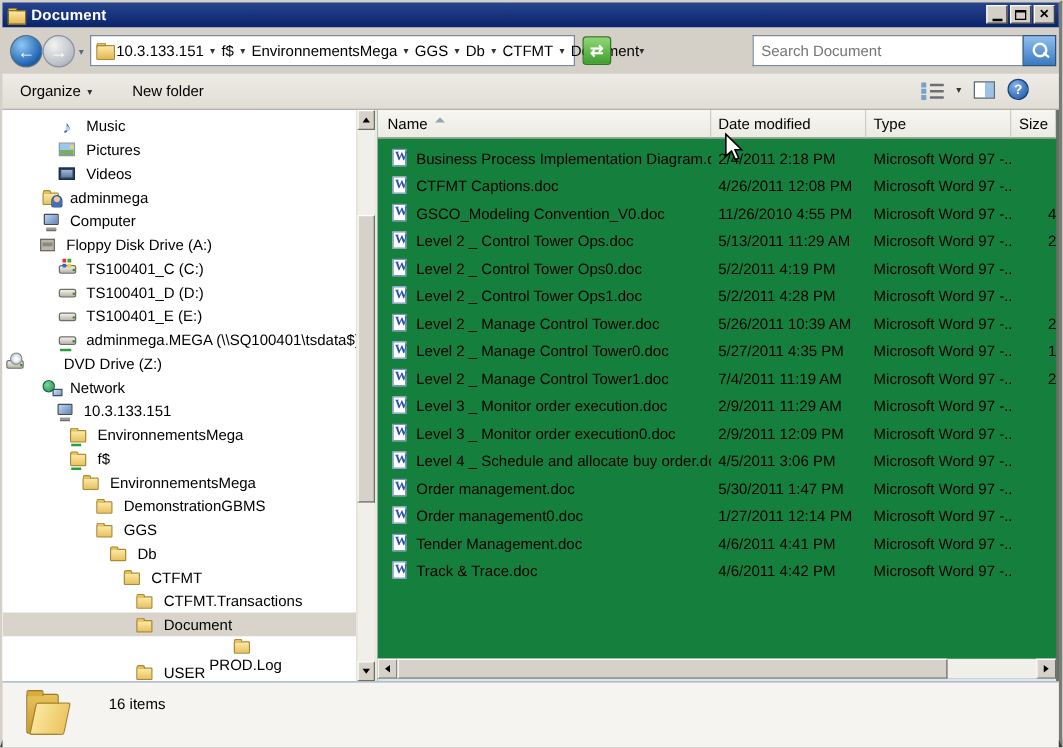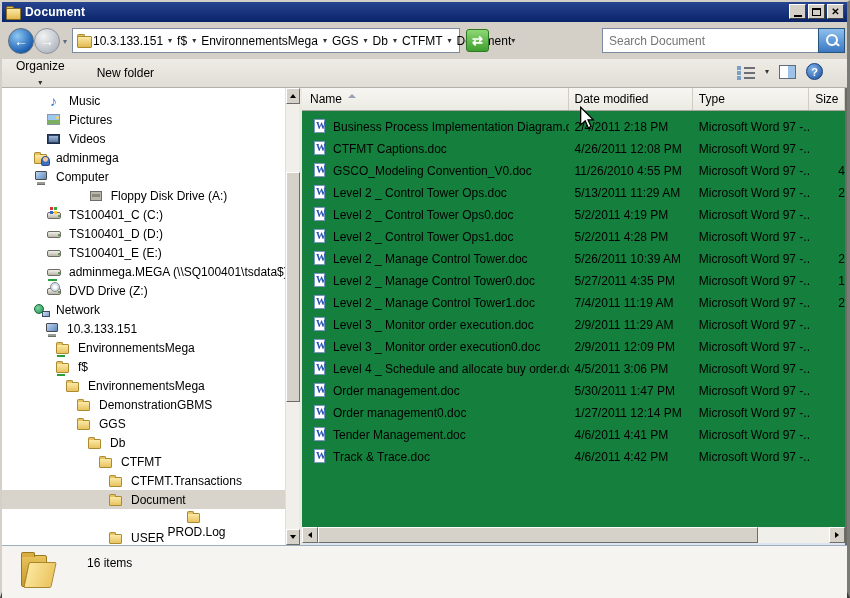--- a/index.html
+++ b/index.html
@@ -45,21 +45,21 @@
   .searchbtn { width:27px; height:25px; border:1px solid #28557e;
     background:linear-gradient(180deg,#8ec0ee,#3a78c2); position:relative; }
   .searchbtn::before { content:""; position:absolute; left:7px; top:5px; width:8px; height:8px;
     border:2px solid #fff; border-radius:50%; }
   .searchbtn::after { content:""; position:absolute; left:15px; top:14px; width:6px; height:2px;
     background:#fff; transform:rotate(40deg); border-radius:1px; }
 
   
   .toolbar { position:relative; height:29px; background:linear-gradient(180deg,#eeece6,#e0ddd5);
     border-bottom:1px solid #b5b1a9; display:flex; align-items:center; }
-  .tbtn { display:flex; align-items:center; gap:5px; padding:4px 8px;flex-direction:column; }
+  .tbtn { display:flex; align-items:center; gap:5px; padding:4px 8px; }
   .tbtn.organize { margin-left:6px; }
   .tbtn.newfolder { margin-left:16px; }
   .dd { font-size:8px; color:#333; }
   .tool-right { position:absolute; right:24px; top:4px; display:flex; align-items:center; gap:10px; }
   .views-icon { position:relative; width:18px; height:14px; }
   .views-icon::before { content:""; position:absolute; left:0; top:1px; width:4px; height:4px; background:#7aa0c8;
     box-shadow:0 5px 0 #7aa0c8, 0 10px 0 #7aa0c8; }
   .views-icon::after { content:""; position:absolute; left:7px; top:2px; width:11px; height:2px; background:#6b6f76;
     box-shadow:0 5px 0 #6b6f76, 0 10px 0 #6b6f76; }
   .pane-icon { width:17px; height:14px; border:1px solid #5a6b7d; background:linear-gradient(90deg,#ffffff 55%,#9ec1e8 55%); }
@@ -308,21 +308,21 @@
         </div>
 
         <div class="tree-row" style="padding-left: 29px;">
           <span class="ti ic-computer">
             <i></i>
             <b></b>
           </span>
           <span class="lbl">Computer</span>
         </div>
 
-        <div class="tree-row" style="padding-left: 26px; justify-content: center;">
+        <div class="tree-row" style="padding-left: 26px;">
           <span class="ti ic-floppy">
             <i></i>
             <b></b>
           </span>
           <span class="lbl">Floppy Disk Drive (A:)</span>
         </div>
 
         <div class="tree-row" style="padding-left: 42px;">
           <span class="ti ic-drivesys">
             <i></i>
@@ -348,21 +348,21 @@
         </div>
 
         <div class="tree-row" style="padding-left: 42px;">
           <span class="ti ic-netdrive">
             <i></i>
             <b></b>
           </span>
           <span class="lbl">adminmega.MEGA (\\SQ100401\tsdata$) (H:)</span>
         </div>
 
-        <div class="tree-row" style="padding-left: 42px;">
+        <div class="tree-row" style=" gap: 24px;">
           <span class="ti ic-dvd">
             <i></i>
             <b></b>
           </span>
           <span class="lbl">DVD Drive (Z:)</span>
         </div>
 
         <div class="tree-row" style="padding-left: 29px;">
           <span class="ti ic-network">
             <i></i>

